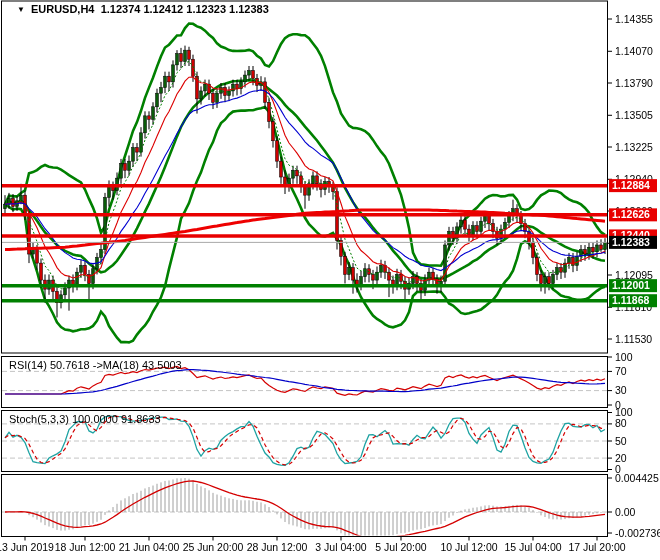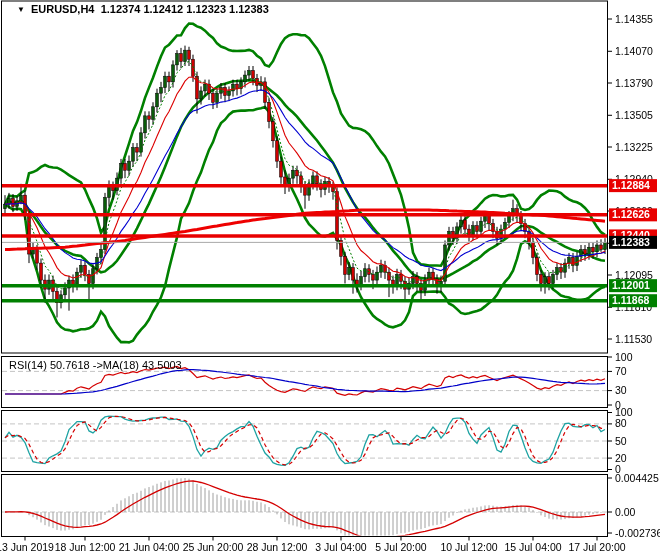--- a/index.html
+++ b/index.html
@@ -601,13 +601,14 @@
         <line x1="533" y1="536.5" x2="533" y2="540.5" stroke="#000"></line>
         <text x="533" y="551" font-size="10.5px" fill="#000" text-anchor="middle">15 Jul 04:00</text>
         <line x1="597" y1="536.5" x2="597" y2="540.5" stroke="#000"></line>
         <text x="597" y="551" font-size="10.5px" fill="#000" text-anchor="middle">17 Jul 20:00</text>
       </g>
     </svg>
   <div class="title">
     <span class="tri">▼</span><span>EURUSD,H4</span>&nbsp;&nbsp;<span>1.12374 1.12412 1.12323 1.12383</span>
   </div>
   <div class="plabel" style="top:359px">RSI(14) 50.7618  -&gt;MA(18) 43.5003</div>
+  <div class="plabel" style="top:413px">Stoch(5,3,3) 100.0000 91.8633</div>
 </div>
 
 </body></html>

